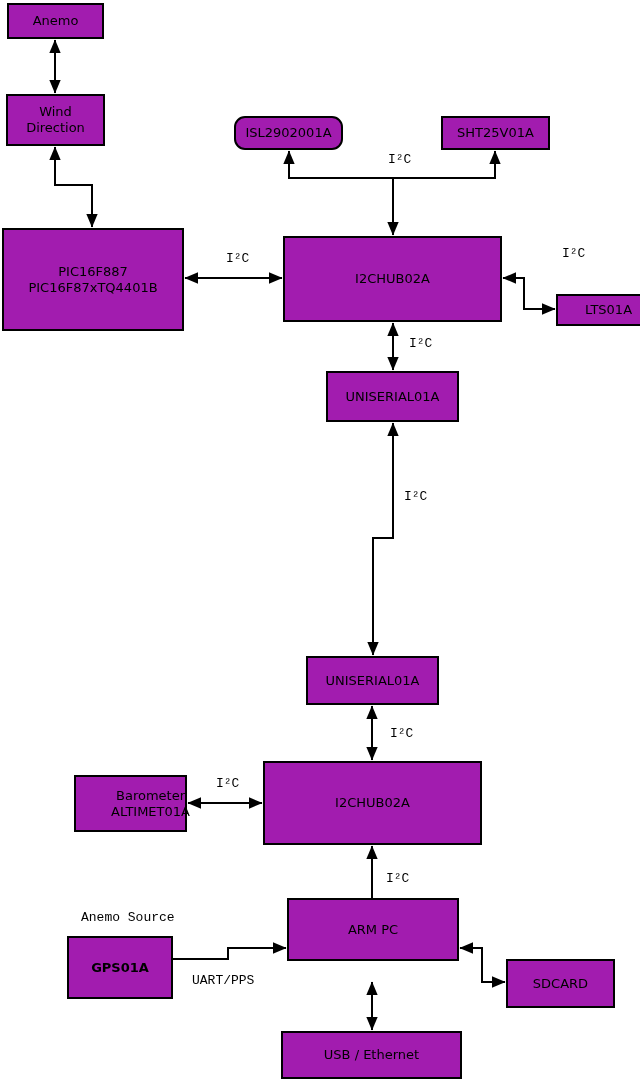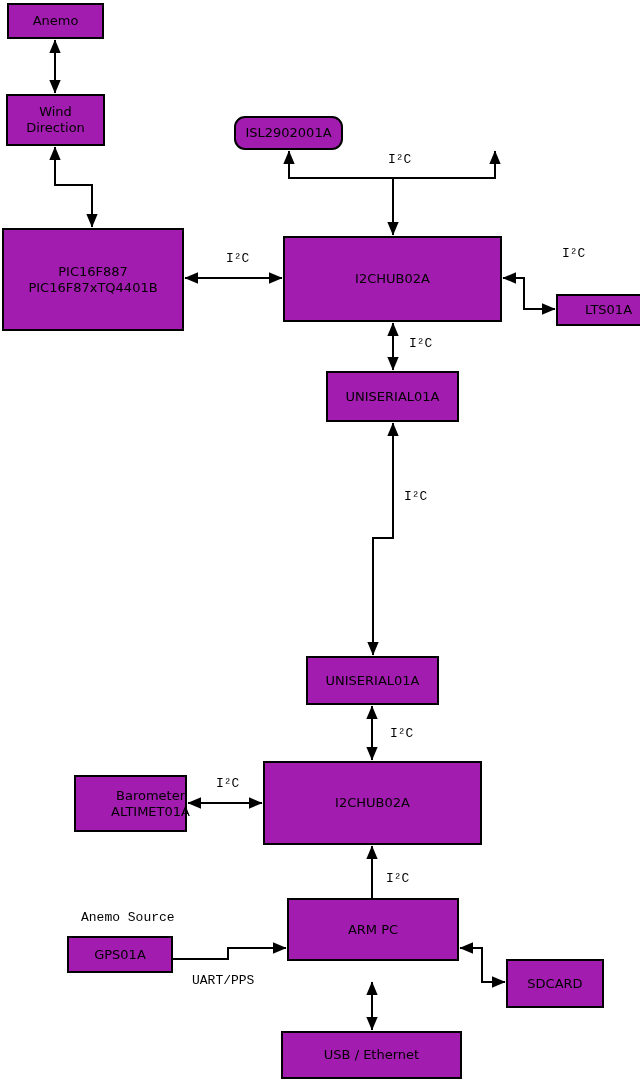--- a/index.html
+++ b/index.html
@@ -66,30 +66,31 @@
       <path d="M372,982 L372,1030" marker-start="url(#arrow)" marker-end="url(#arrow)"></path>
     </g>
   </svg>
 
   <div class="node" style="left:7px;   top:3px;   width:97px;  height:36px;">Anemo</div>
   <div class="node" style="left:6px;   top:94px;  width:99px;  height:52px;">Wind
 Direction</div>
   <div class="node" style="left:2px;   top:228px; width:182px; height:103px;">PIC16F887
 PIC16F87xTQ4401B</div>
   <div class="node" style="left:234px; top:116px; width:109px; height:34px;border-radius:11px;">ISL2902001A</div>
+  <div class="node" style="left:441px; top:116px; width:109px; height:34px;">SHT25V01A</div>
   <div class="node" style="left:283px; top:236px; width:219px; height:86px;">I2CHUB02A</div>
   <div class="node" style="left:556px; top:294px; width:105px;  height:32px;">LTS01A</div>
   <div class="node" style="left:326px; top:371px; width:133px; height:51px;">UNISERIAL01A</div>
   <div class="node" style="left:306px; top:656px; width:133px; height:49px;">UNISERIAL01A</div>
   <div class="node" style="left:263px; top:761px; width:219px; height:84px;">I2CHUB02A</div>
   <div class="node" style="left:74px;  top:775px; width:113px; height:57px;padding-left:40px;">Barometer
 ALTIMET01A</div>
   <div class="node" style="left:287px; top:898px; width:172px; height:63px;">ARM PC</div>
-  <div class="node" style="left:67px;  top:936px; width:106px; height:37px;">GPS01A</div>
-  <div class="node" style="left:506px; top:959px; width:98px; height:49px;">SDCARD</div>
+  <div class="node" style="left:67px;  top:936px; width:106px; height:63px;font-weight:bold;">GPS01A</div>
+  <div class="node" style="left:506px; top:959px; width:109px; height:49px;">SDCARD</div>
   <div class="node" style="left:281px; top:1031px;width:181px; height:48px;">USB / Ethernet</div>
 
   <span class="edge-label" style="left:388px; top:153px;">I²C</span>
   <span class="edge-label" style="left:226px; top:252px;">I²C</span>
   <span class="edge-label" style="left:562px; top:247px;">I²C</span>
   <span class="edge-label" style="left:409px; top:337px;">I²C</span>
   <span class="edge-label" style="left:404px; top:490px;">I²C</span>
   <span class="edge-label" style="left:390px; top:727px;">I²C</span>
   <span class="edge-label" style="left:216px; top:777px;">I²C</span>
   <span class="edge-label" style="left:386px; top:872px;">I²C</span>

